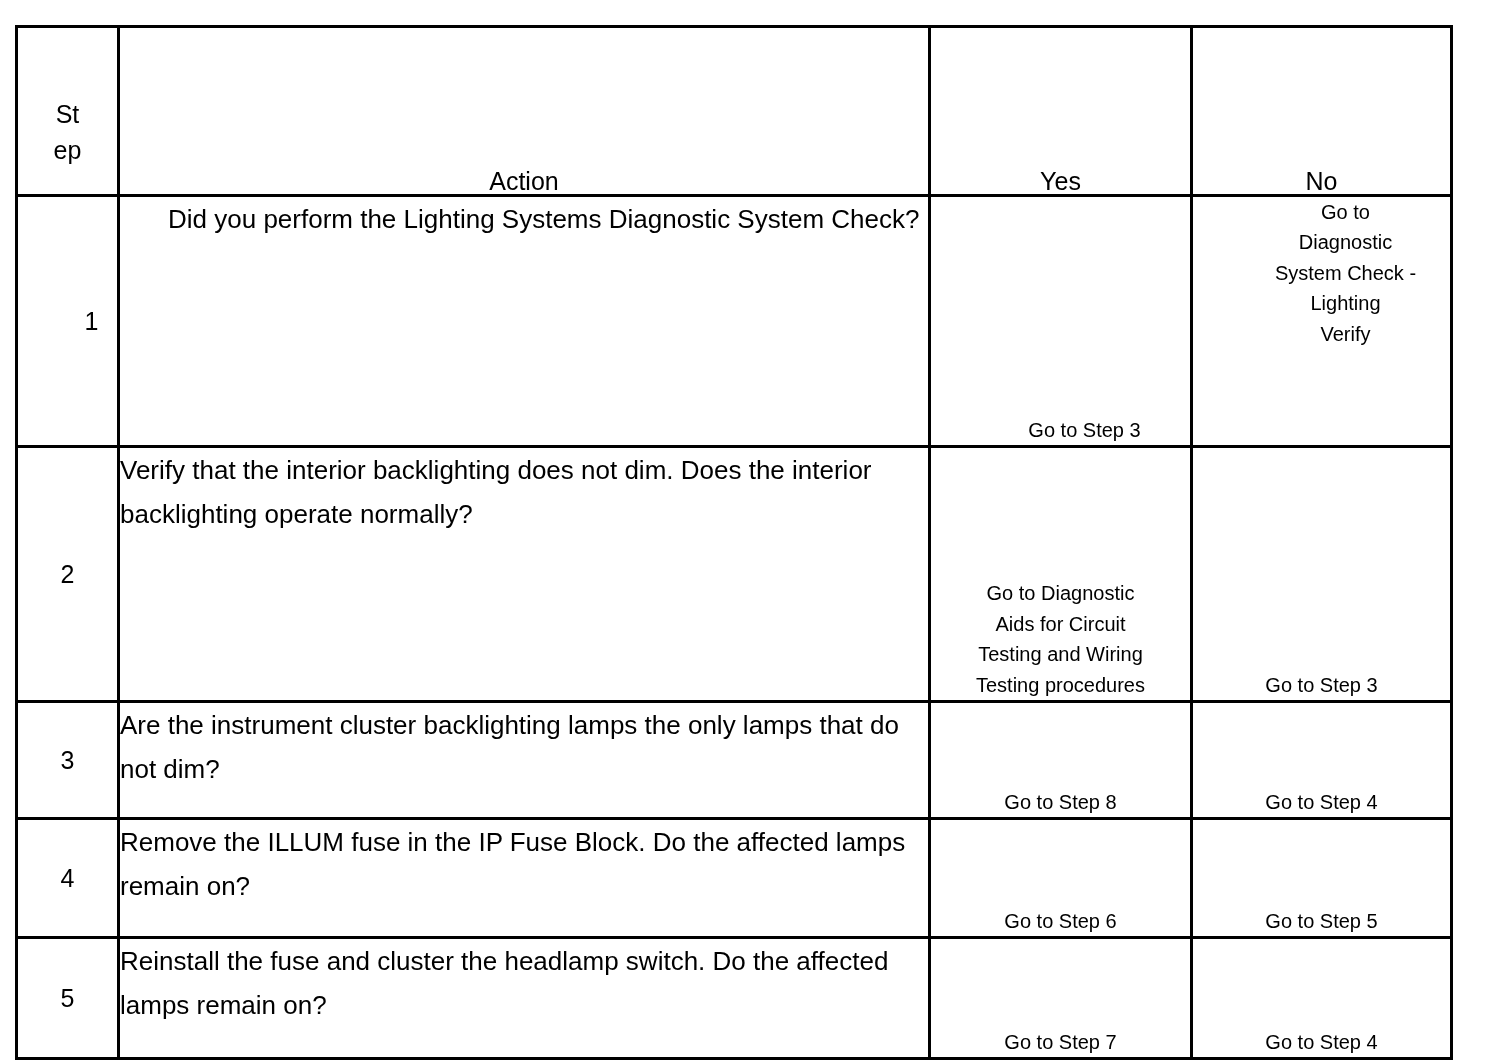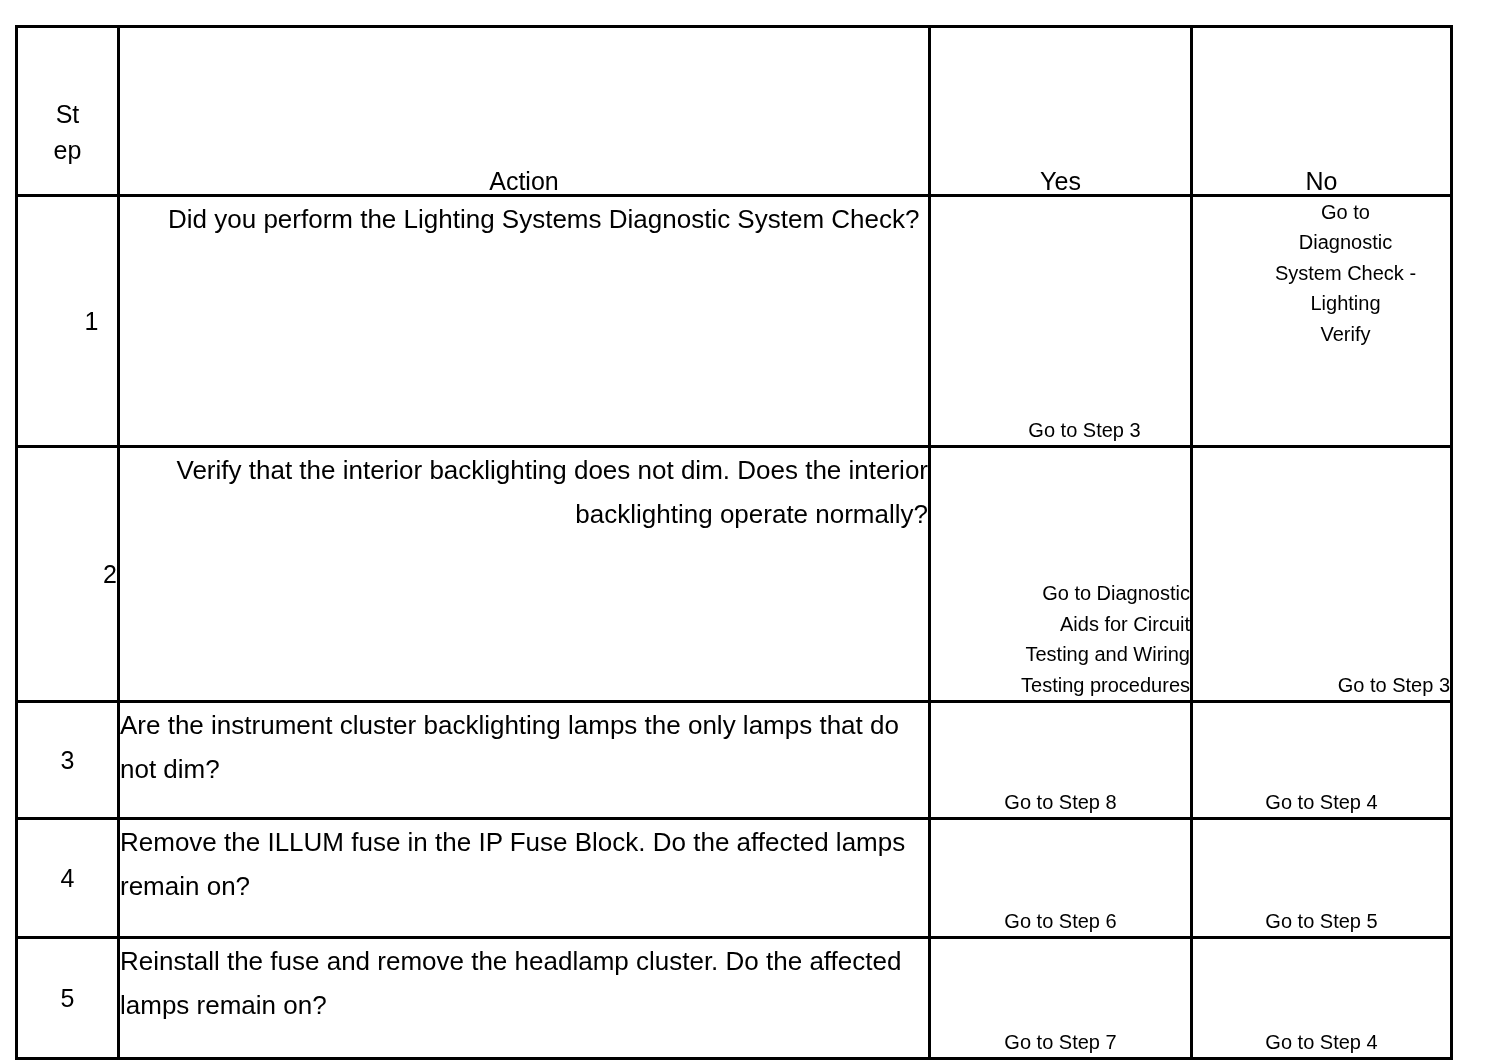--- a/index.html
+++ b/index.html
@@ -83,21 +83,21 @@
     font-size: 20px;
     line-height: 1.52;
     padding: 8px 8px 10px 8px;
   }
   .branch-cell.v-bottom { vertical-align: bottom; }
   .branch-cell.v-top    { vertical-align: top; }
   .branch-cell .bline { display: block; white-space: nowrap; }
 
   
   tr.row-1 td { height: 248px; padding-left: 48px; }
-  tr.row-2 td { height: 252px; text-align: right; }
+  tr.row-2 td { height: 252px; }
   tr.row-3 td { height: 114px; }
   tr.row-4 td { height: 116px; border-radius: 9px; }
   tr.row-5 td { height: 118px; }
 </style>
 </head>
 <body>
 
 <div class="page">
 
   <table class="diag-table">
@@ -166,21 +166,21 @@
         <td class="branch-cell v-bottom">
           <span class="bline">Go to Step 6</span>
         </td>
         <td class="branch-cell v-bottom">
           <span class="bline">Go to Step 5</span>
         </td>
       </tr>
 
       <tr class="row-5">
         <td class="step-cell">5</td>
-        <td class="action-cell">Reinstall the fuse and remove the headlamp cluster. Do the affected lamps remain on?</td>
+        <td class="action-cell">Reinstall the fuse and cluster the headlamp switch. Do the affected lamps remain on?</td>
         <td class="branch-cell v-bottom">
           <span class="bline">Go to Step 7</span>
         </td>
         <td class="branch-cell v-bottom">
           <span class="bline">Go to Step 4</span>
         </td>
       </tr>
 
     </tbody>
   </table>

